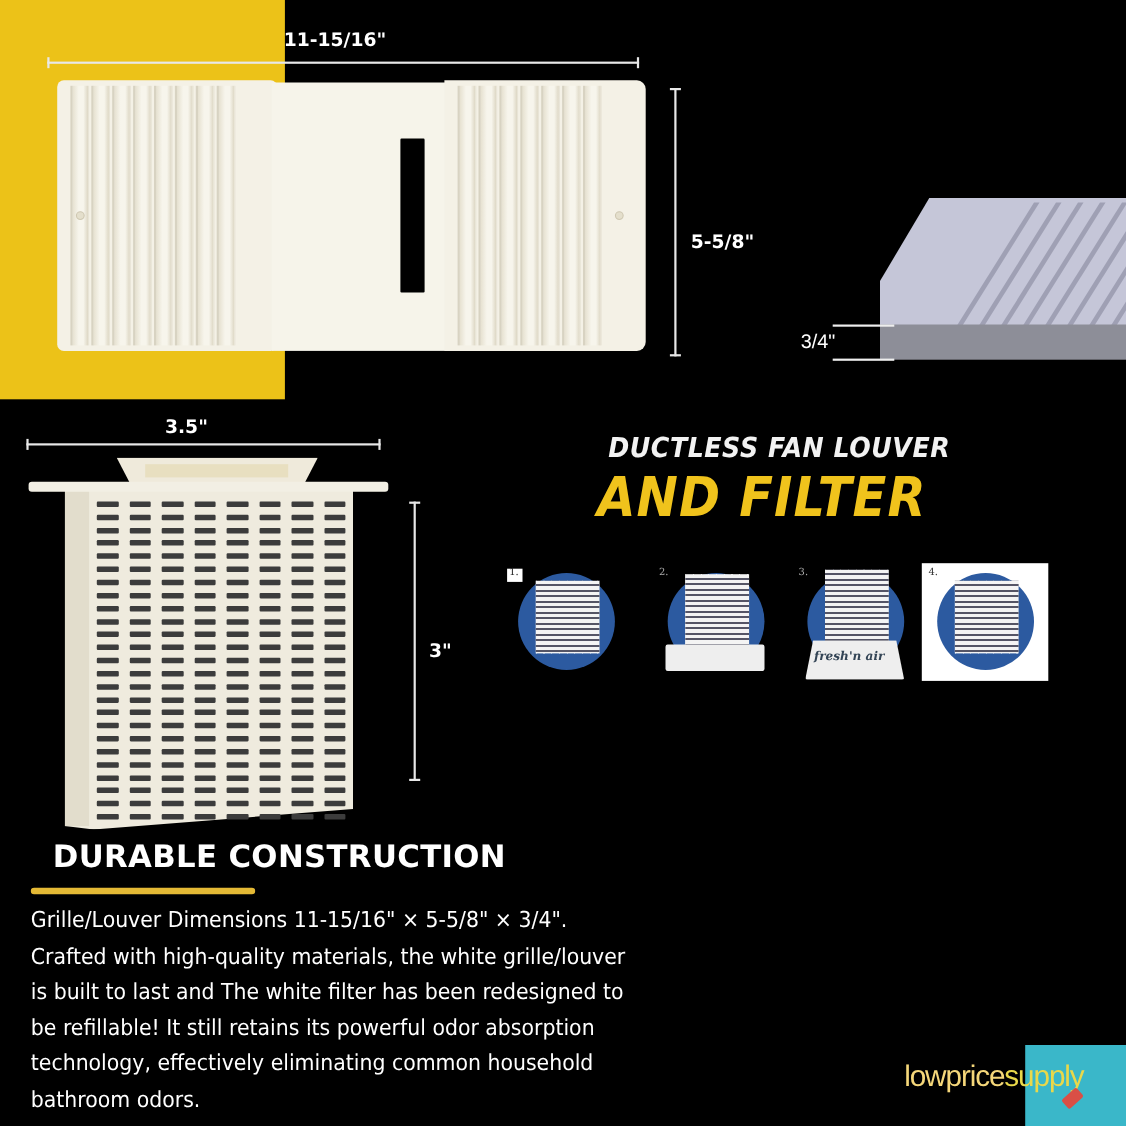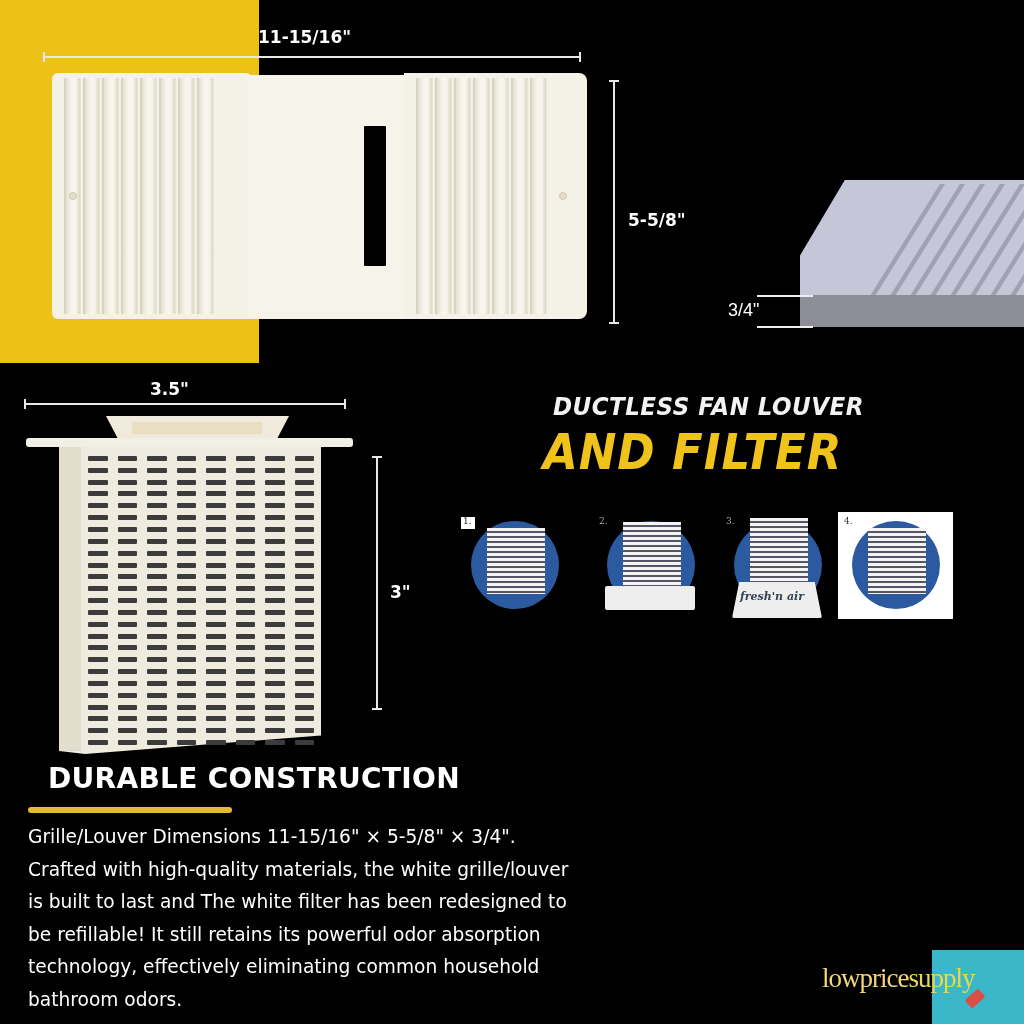--- a/index.html
+++ b/index.html
@@ -74,21 +74,21 @@
 
   
   .heading { position: absolute; left: 28px; top: 762px; font-family: "DejaVu Sans", sans-serif; font-weight: bold; font-size: 28px; color: #fff; letter-spacing: 0.3px; margin-left: 20px; }
   .heading-underline { position: absolute; left: 28px; top: 807px; width: 204px; height: 6px; background: #e4b935; border-radius: 3px; }
   .body-text { position: absolute; left: 28px; top: 820px; width: 660px; font-family: "DejaVu Sans", sans-serif; font-size: 20px; line-height: 32.5px; color: #fff;
     transform: scaleX(0.93); transform-origin: left top; }
   .body-text span { display: block; white-space: nowrap; }
 
   
   .brand-bg { position: absolute; left: 932px; top: 950px; width: 92px; height: 74px; background: #3ab7c9; }
-  .brand { position: absolute; left: 822px; top: 963px; font-family: Liberation Serif, serif; font-size: 27px; letter-spacing: -1px; }
+  .brand { position: absolute; left: 822px; top: 963px; font-family: Liberation Sans, sans-serif; font-size: 27px; letter-spacing: -1px; }
   .brand-a { color: #f5d77a; } .brand-b { color: #e9d84a; }
   .brand-tag { position: absolute; left: 966px; top: 993px; width: 18px; height: 11px; background: #d94f46; border-radius: 2px; transform: rotate(-42deg); }
 </style>
 </head>
 <body>
 
 <div class="yellow-panel"></div>
 
 <div class="dim-label" style="left:258px; top:27px;">11-15/16"</div>
 <div class="dim-line-h" style="left:43px; top:56px; width:538px;"></div>

